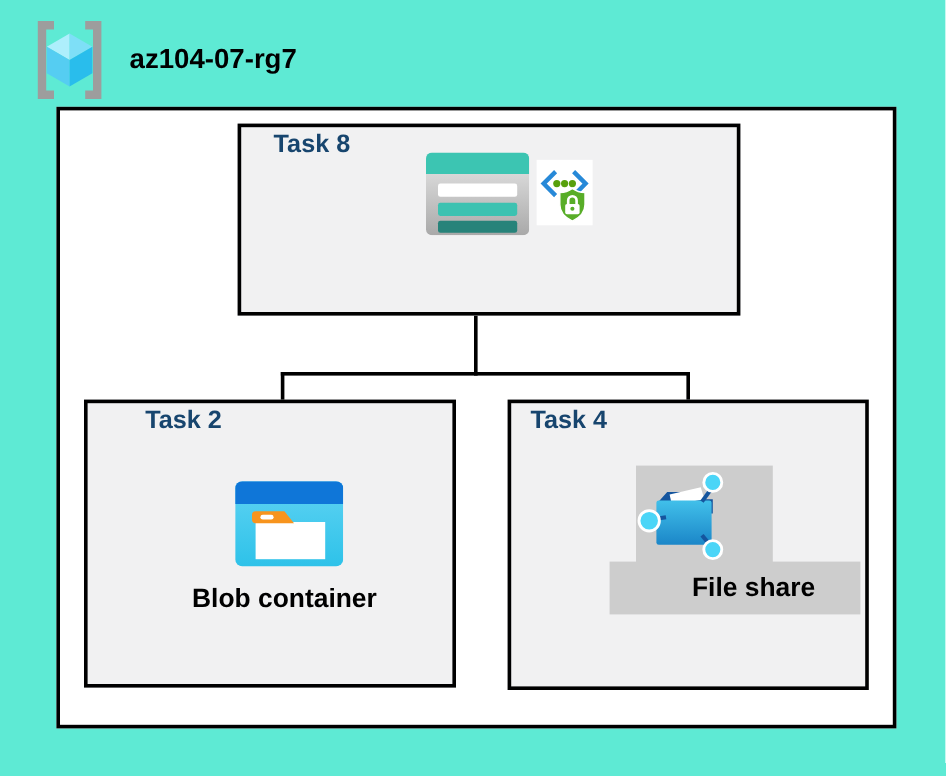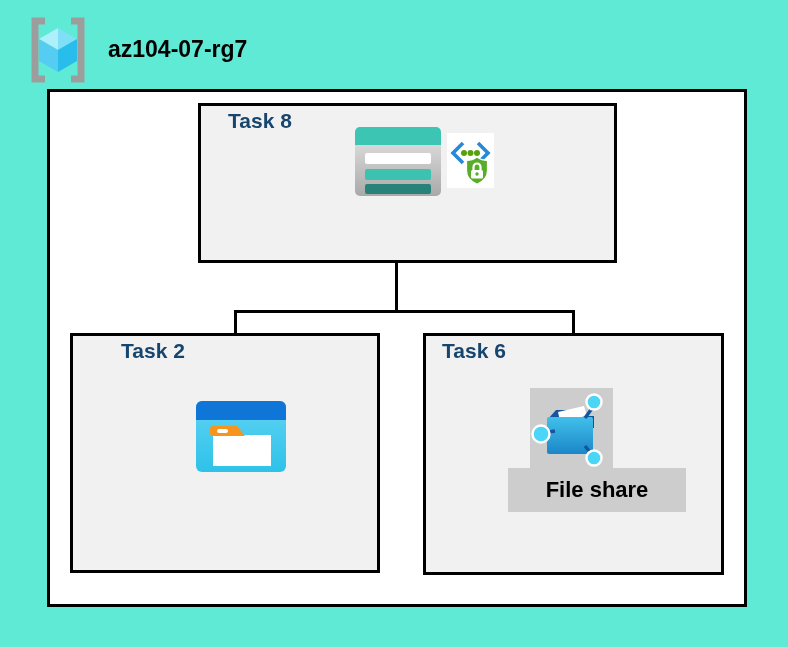--- a/index.html
+++ b/index.html
@@ -7,21 +7,21 @@
     position:relative;width:788px;height:647px;background:#5eead4;
     font-family:"Liberation Sans",sans-serif;font-weight:bold;overflow:hidden;
   }
   .abs{position:absolute;}
   .page-title{font-size:23px;color:#000;white-space:nowrap;}
   .outer-box{border:3px solid #000;background:#fff;}
   .task-box{border:3px solid #000;background:#f1f1f2;box-sizing:border-box;}
   .task-title{font-size:21px;color:#17456e;white-space:nowrap;}
   .res-label{font-size:22px;color:#000;text-align:center;white-space:nowrap;}
   .conn{background:#000;}
-  .gray-bg{background:#cdcdcd;}
+  .gray-bg{background:#cdcdcd;padding-left:31px;}
   .fileshare-label{display:flex;align-items:center;justify-content:center;
     font-size:22px;color:#000;}
   svg{display:block;}
 </style>
 </head>
 <body>
 
 <div class="page">
 
   <div class="abs" style="left:24px;top:16px;width:68px;height:68px;">
@@ -91,23 +91,24 @@
         </linearGradient>
       </defs>
       <rect x="0" y="0" width="90" height="71" rx="6" fill="url(#bcyan)"></rect>
       <path d="M6 0 h78 a6 6 0 0 1 6 6 v13 h-90 v-13 a6 6 0 0 1 6 -6 z" fill="#0f76d8"></path>
       <rect x="17" y="34" width="58" height="31" fill="#ffffff"></rect>
       <path d="M20 25 h21 l8 10 h-32 a3 3 0 0 1 -3 -3 v-4 a3 3 0 0 1 3 -3 z" fill="#f7941e"></path>
       <rect x="21" y="28" width="11" height="4" rx="2" fill="#ffffff"></rect>
     </svg>
   </div>
 
+  <div class="abs res-label" style="left:117px;top:486px;width:240px;">Blob container</div>
 
   <div class="abs task-box" style="left:423px;top:333px;width:301px;height:242px;"></div>
-  <div class="abs task-title" style="left:442px;top:339px;">Task 6</div>
+  <div class="abs task-title" style="left:442px;top:339px;">Task 4</div>
 
   <div class="abs gray-bg" style="left:530px;top:388px;width:83px;height:81px;"></div>
   <div class="abs" style="left:530px;top:388px;width:83px;height:81px;">
     <svg width="83" height="81" viewBox="0 0 83 81">
       <defs>
         <linearGradient id="fsblue" x1="0" y1="0" x2="0" y2="1">
           <stop offset="0" stop-color="#41c0ea"></stop>
             <stop offset="1" stop-color="#1b86c8"></stop>
         </linearGradient>
       </defs>

